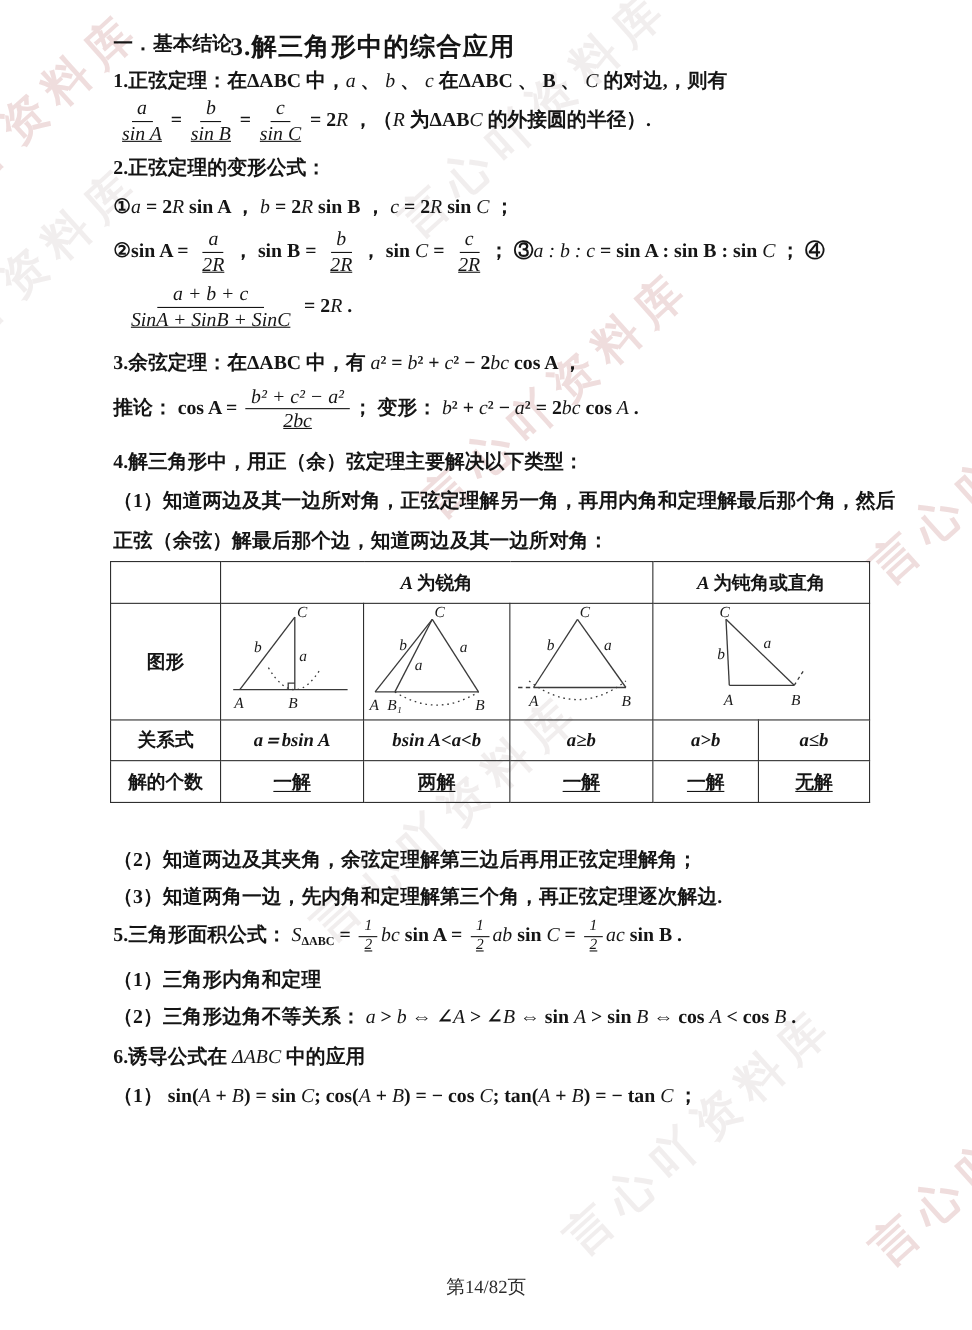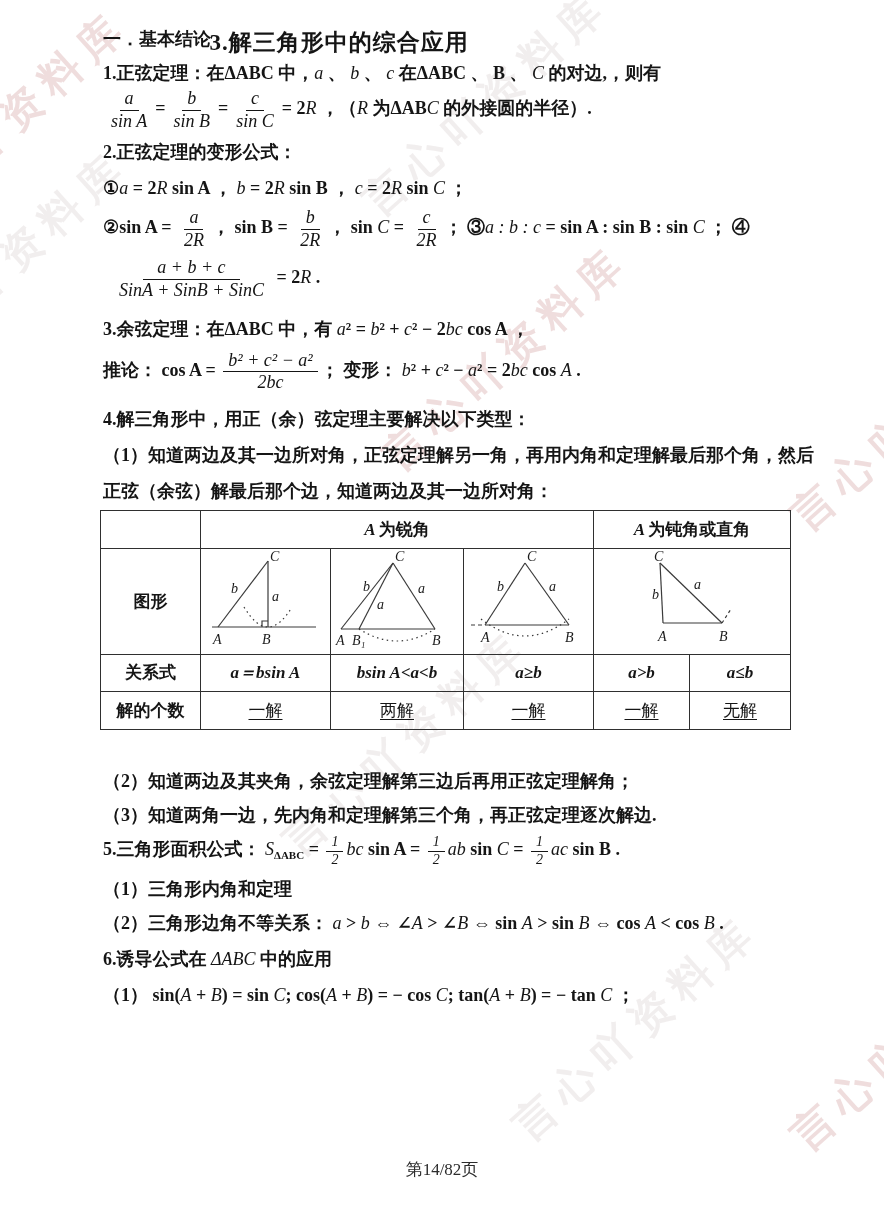--- a/index.html
+++ b/index.html
@@ -7,21 +7,21 @@
         font-family:"Liberation Serif","DejaVu Serif",serif;color:#151515;}
   .body{position:absolute;left:103px;top:0;width:710px;}
   .title{margin-top:28px;text-align:center;font-size:23px;font-weight:700;line-height:30px;letter-spacing:1px;margin-left:-103px;width:884px;}
   .line{font-size:18px;line-height:30px;font-weight:600;white-space:nowrap;}
   .math{font-style:italic;font-weight:400;font-family:"Liberation Serif","DejaVu Serif",serif;}
   .bold{font-weight:700;}
   .subsc{font-size:11px;vertical-align:-4px;letter-spacing:0;}
   .frac{display:inline-flex;flex-direction:column;align-items:center;vertical-align:middle;
         margin:0 3px;font-style:italic;font-weight:400;text-align:center;}
   .frac .fn{border-bottom:1.4px solid #151515;padding:0 5px;line-height:1.2;}
-  .frac .fd{padding:0 5px;line-height:1.2;}
+  .frac .fd{padding:0 5px;line-height:1.2;text-decoration:underline;}
   .frac.small{font-size:14px;}
   .frac.big .fn{padding:0 14px;}
   
   .h1{font-weight:700;}
   
   .mt-h1{margin-top:24px;}  .mt-p1{margin-top:4px;}
   .mt-p3{margin-top:5px;}  .mt-p4{margin-top:6px;}
   .mt-p5{margin-top:4px;}   .mt-p6{margin-top:6px;margin-left:8px;}
   .mt-p7{margin-top:12px;}  .mt-p8{margin-top:6px;}
   .mt-p9{margin-top:10px;}  .mt-p10{margin-top:6px;}
@@ -33,21 +33,21 @@
   
   table.tri{border-collapse:collapse;width:690px;margin-left:-3px;table-layout:fixed;padding-left:40px;}
   table.tri td{border:1.4px solid #2f2f2f;text-align:center;vertical-align:middle;
                font-size:17px;padding:0;}
   .hdr{font-weight:700;height:38px;}
   .rowlab{font-weight:700;}
   .graph-row td{height:102px;}
   .rel-row td{height:36px;}
   .cnt-row td{height:37px;}
   .rel-cell{font-style:italic;font-weight:700;}
-  .cnt-cell{font-weight:400;text-decoration:underline;text-underline-offset:3px;}
+  .cnt-cell{font-weight:700;text-decoration:underline;text-underline-offset:3px;}
   svg text{font-family:"Liberation Serif","DejaVu Serif",serif;font-style:italic;font-size:14px;fill:#1a1a1a;}
   svg line,svg path{stroke:#3a3a3a;stroke-width:1.2;fill:none;}
   
   .wm{position:absolute;white-space:nowrap;font-size:42px;font-weight:700;letter-spacing:10px;
       transform:rotate(-42deg);pointer-events:none;}
   .wm.pink{color:rgba(224,188,188,0.50);}
   .wm.faint{color:rgba(219,210,210,0.38);}
   .wm1{left:-150px;top:95px;}   .wm2{left:330px;top:75px;}
   .wm3{left:350px;top:330px;}   .wm4{left:758px;top:390px;}
   .wm5{left:250px;top:715px;}   .wm6{left:480px;top:1000px;}

